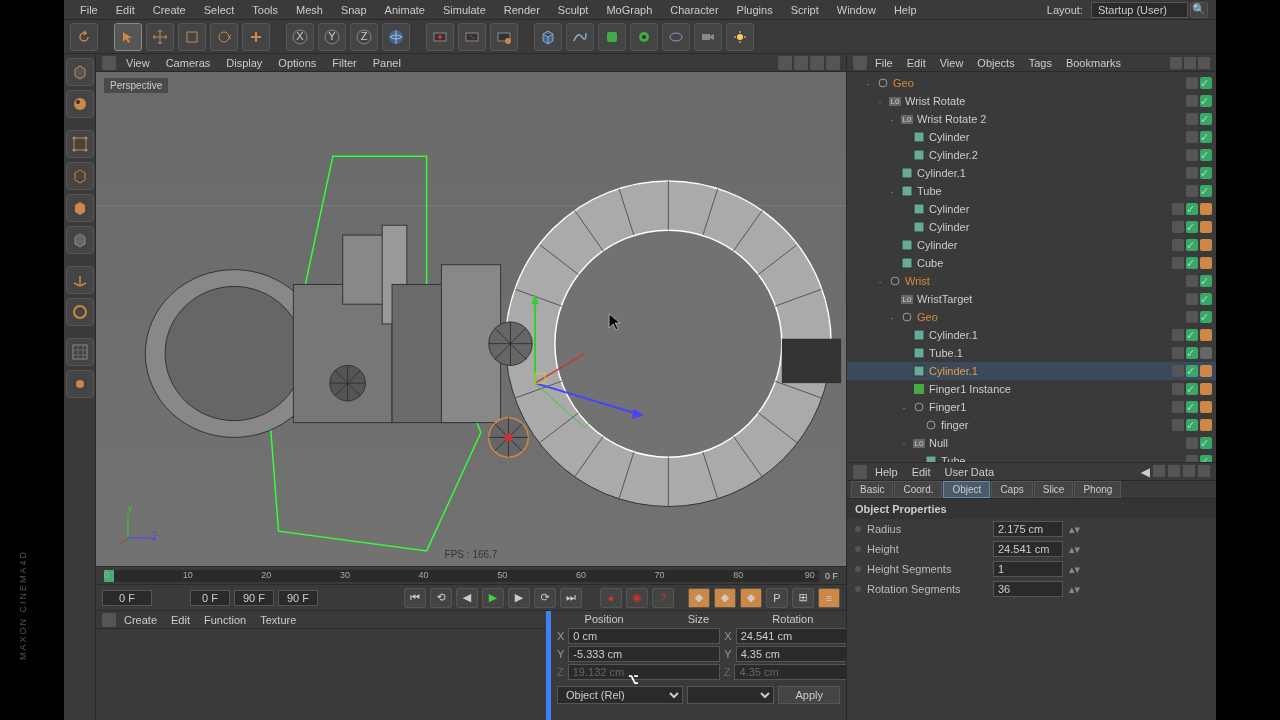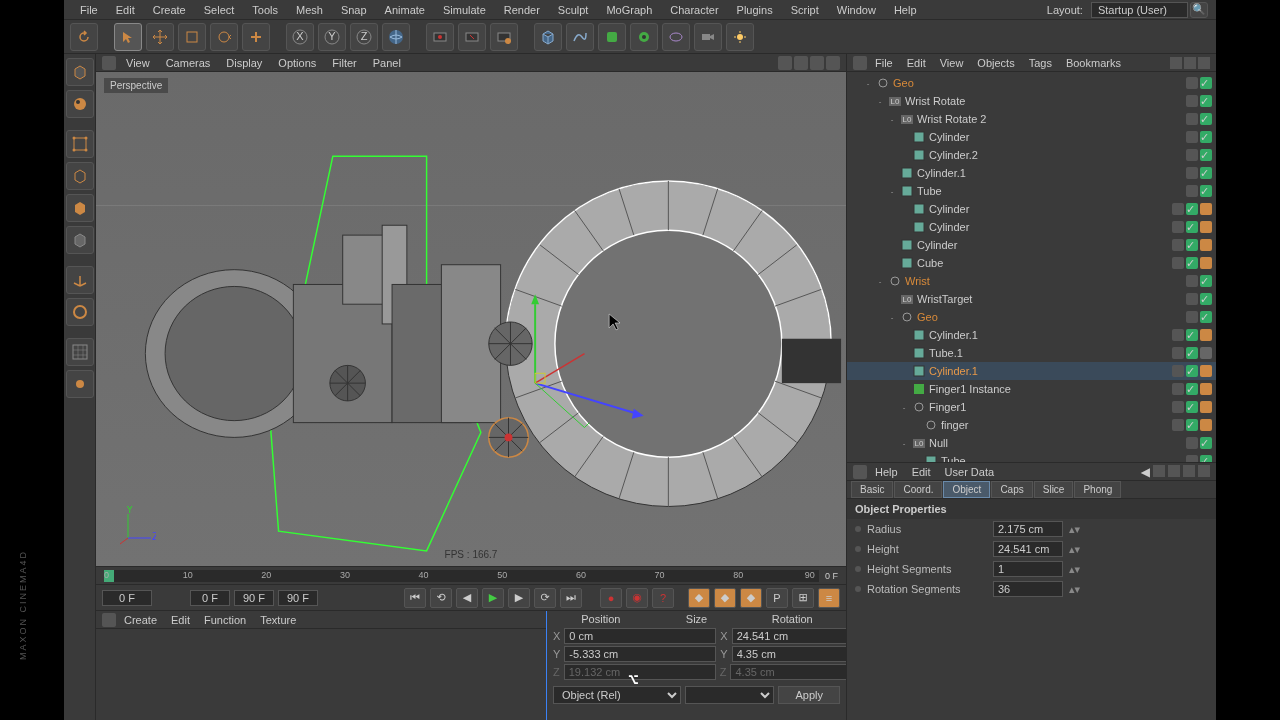--- a/index.html
+++ b/index.html
@@ -42,21 +42,21 @@
 .tick { position: absolute; top: 0; font-size: 9px; color: #aaa; }
 
 .playback { height: 26px; background: #3a3a3a; display: flex; align-items: center; padding: 0 6px; gap: 4px; border-top: 1px solid #2a2a2a; }
 .frame-input { width: 50px; background: #2a2a2a; border: 1px solid #555; padding: 1px 4px; color: #ccc; text-align: center; }
 .play-btn { width: 22px; height: 20px; background: #444; border: 1px solid #555; border-radius: 2px; display: flex; align-items: center; justify-content: center; cursor: pointer; }
 
 
 .bottom-panels { height: 110px; display: flex; border-top: 1px solid #2a2a2a; }
 .materials-panel { flex: 1; background: #3a3a3a; display: flex; flex-direction: column; }
 .panel-menubar { height: 18px; display: flex; align-items: center; padding: 0 6px; gap: 2px; border-bottom: 1px solid #2a2a2a; }
-.coords-panel { width: 300px; background: #3a3a3a; border-left: 1px solid #3b82f6; display: flex; flex-direction: column; }
+.coords-panel { width: 300px; background: #3a3a3a; border-left: 5px solid #3b82f6; display: flex; flex-direction: column; }
 .coord-header { display: flex; padding: 2px 6px; }
 .coord-header > div { flex: 1; text-align: center; }
 .coord-row { display: flex; padding: 1px 6px; gap: 4px; align-items: center; }
 .coord-label { width: 12px; color: #999; }
 .coord-input { flex: 1; background: #2a2a2a; border: 1px solid #555; padding: 1px 4px; color: #ccc; }
 .coord-input.dim { color: #666; }
 .apply-btn { padding: 2px 16px; background: #444; border: 1px solid #555; margin: 4px auto; cursor: pointer; }
 
 
 .right { width: 370px; background: #3a3a3a; display: flex; flex-direction: column; border-left: 1px solid #2a2a2a; }

